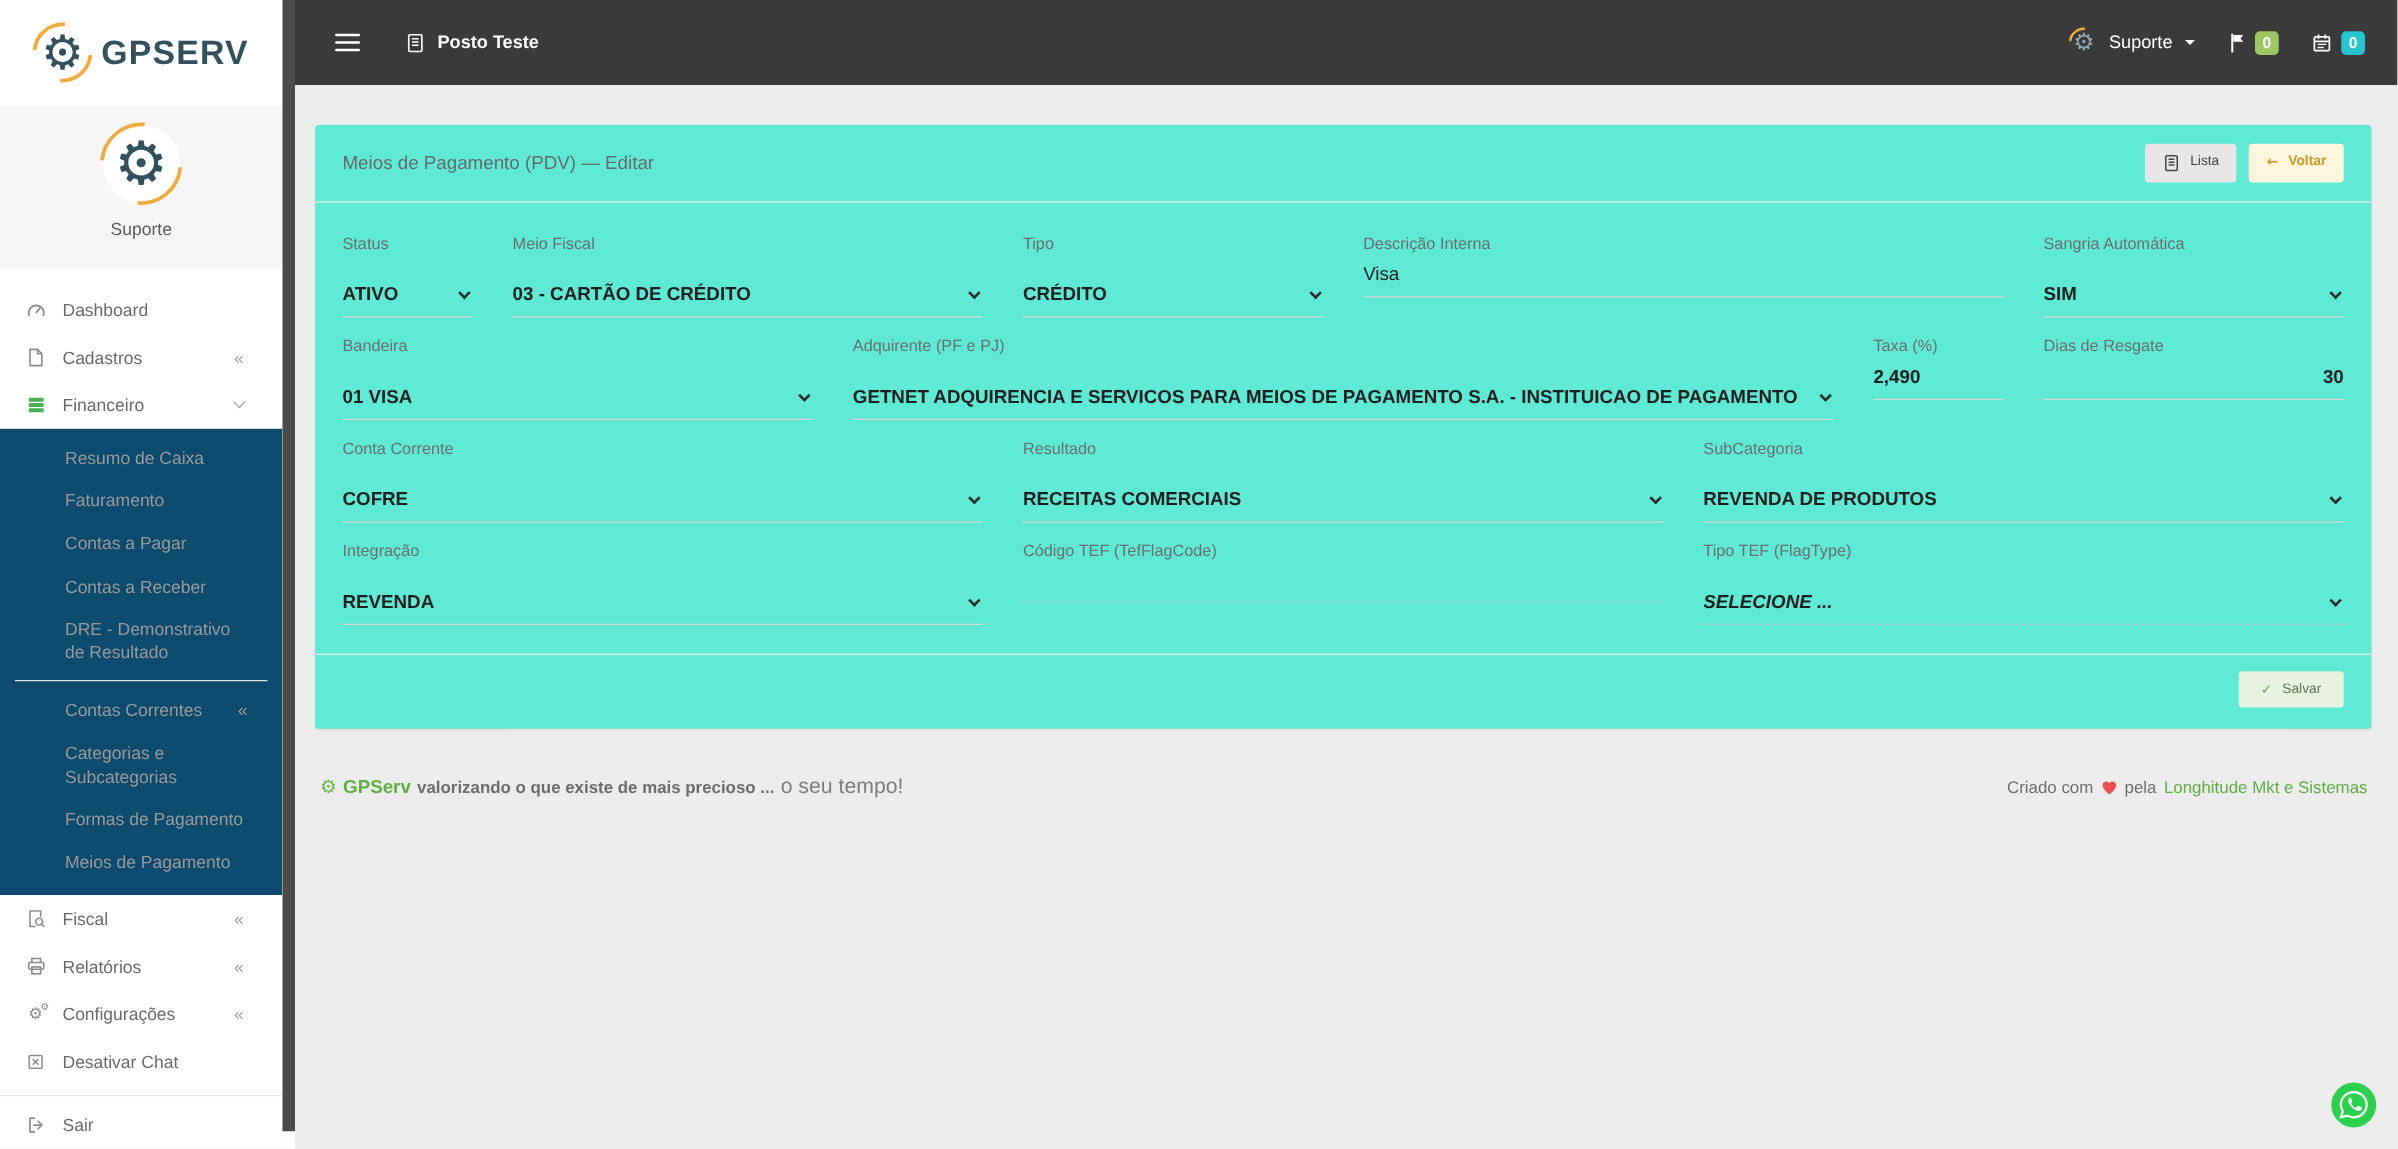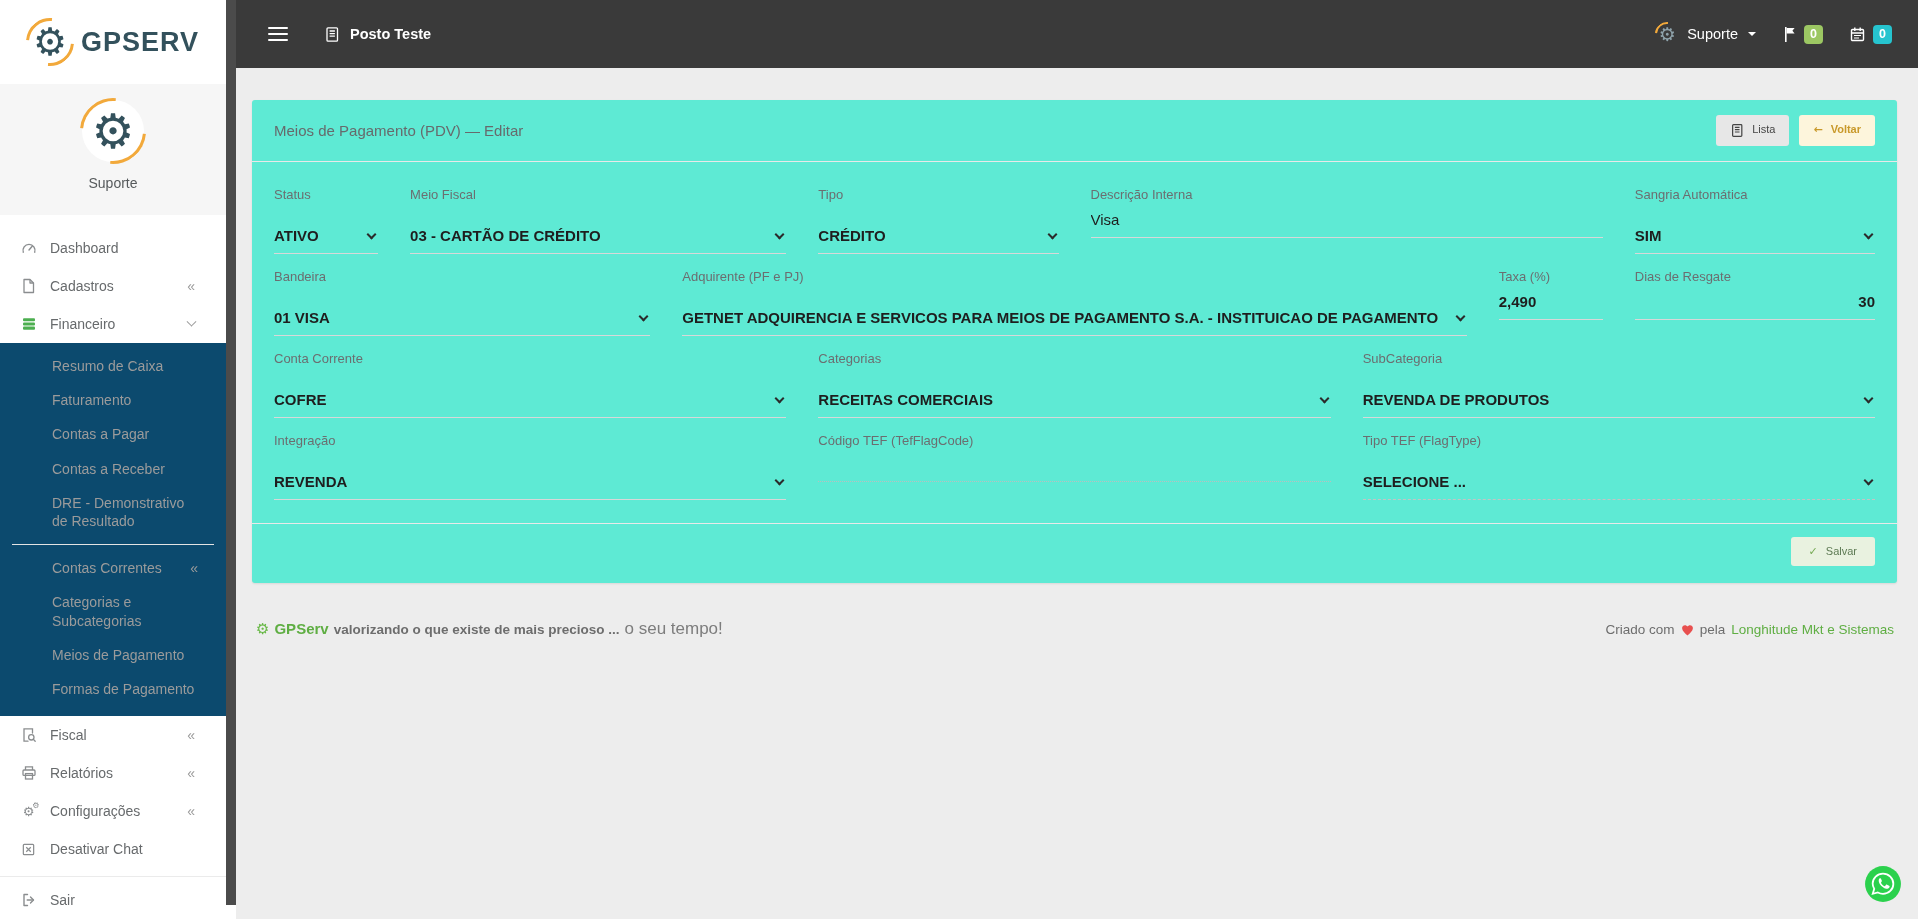--- a/index.html
+++ b/index.html
@@ -71,21 +71,21 @@
   .btn-voltar .arr { font-family:"DejaVu Sans", sans-serif; font-weight:bold; }
   .btn-salvar { background:#e9f2e0; color:#5e7b54; padding:8px 18px; }
   .btn-salvar .chk { color:#74a952; font-family:"DejaVu Sans", sans-serif; font-weight:bold; }
 
   .card-body { padding:25px 22px 23px; }
   .form-grid { display:grid; grid-template-columns:repeat(12,1fr); column-gap:32px; row-gap:15px; }
   .field { position:relative; }
   .f-label { font-size:13px; color:#6b6e70; margin-bottom:4px; white-space:nowrap; }
   .f-control { position:relative; font-size:15px; font-weight:bold; color:#1e1e1e; padding:5px 0 9px; border-bottom:1px solid #d8d8d8; white-space:nowrap; overflow:hidden; min-height:30px; cursor:pointer; }
   .f-control.plain { font-weight:normal; cursor:text; }
-  .f-control.dashed { border-bottom:1px dashed #c4c4c4; }
+  .f-control.dashed { border-bottom:1px dashed #c4c4c4;font-style:italic; }
   .f-control.dotted { border-bottom:1px dotted #bdbdbd; }
   .f-control.right { text-align:right; }
   .f-control.has-chev { padding-right:18px;margin-top:20px; }
   .chev { position:absolute; right:3px; top:9px; width:7px; height:7px; border-right:2.2px solid #2b2b2b; border-bottom:2.2px solid #2b2b2b; transform:rotate(45deg); }
   .span1{grid-column:span 1}.span2{grid-column:span 2}.span3{grid-column:span 3}
   .span4{grid-column:span 4}.span6{grid-column:span 6}
 
   .card-footer { border-top:1px solid #e9e9e9; padding:13px 22px 17px; text-align:right; }
 
   
@@ -164,22 +164,22 @@
         <div class="submenu-item">Faturamento</div>
         <div class="submenu-item">Contas a Pagar</div>
         <div class="submenu-item">Contas a Receber</div>
         <div class="submenu-item">DRE - Demonstrativo de Resultado</div>
         <div class="submenu-divider"></div>
         <div class="submenu-item">
           <span class="collapse-glyph">«</span>
           <span>Contas Correntes</span>
         </div>
         <div class="submenu-item">Categorias e Subcategorias</div>
+        <div class="submenu-item">Formas de Pagamento</div>
         <div class="submenu-item">Meios de Pagamento</div>
-        <div class="submenu-item">Formas de Pagamento</div>
       </div>
 
       <div class="menu-item">
         <span class="mi-icon">
           <svg class="ic" width="16" height="16" viewBox="0 0 16 16" fill="none" stroke="currentColor" stroke-width="1.3" stroke-linecap="round">
               <path d="M11.5 6V1.8H3v12.4h4"></path>
               <circle cx="10.3" cy="10.3" r="2.7"></circle>
               <path d="m12.3 12.3 1.9 1.9"></path>
             </svg>
         </span>
@@ -345,21 +345,21 @@
             <div class="field span2">
               <div class="f-label">Dias de Resgate</div>
               <div class="f-control right"><span>30</span></div>
             </div>
 
             <div class="field span4">
               <div class="f-label">Conta Corrente</div>
               <div class="f-control has-chev"><span>COFRE</span><span class="chev"></span></div>
             </div>
             <div class="field span4">
-              <div class="f-label">Categorias</div>
+              <div class="f-label">Resultado</div>
               <div class="f-control has-chev"><span>RECEITAS COMERCIAIS</span><span class="chev"></span></div>
             </div>
             <div class="field span4">
               <div class="f-label">SubCategoria</div>
               <div class="f-control has-chev"><span>REVENDA DE PRODUTOS</span><span class="chev"></span></div>
             </div>
 
             <div class="field span4">
               <div class="f-label">Integração</div>
               <div class="f-control has-chev"><span>REVENDA</span><span class="chev"></span></div>

